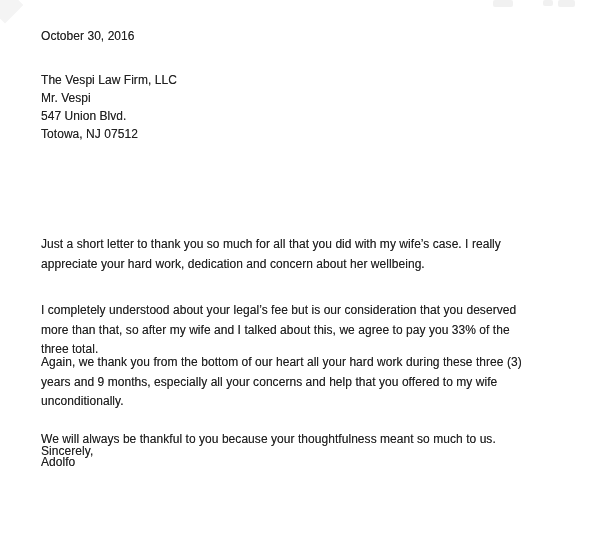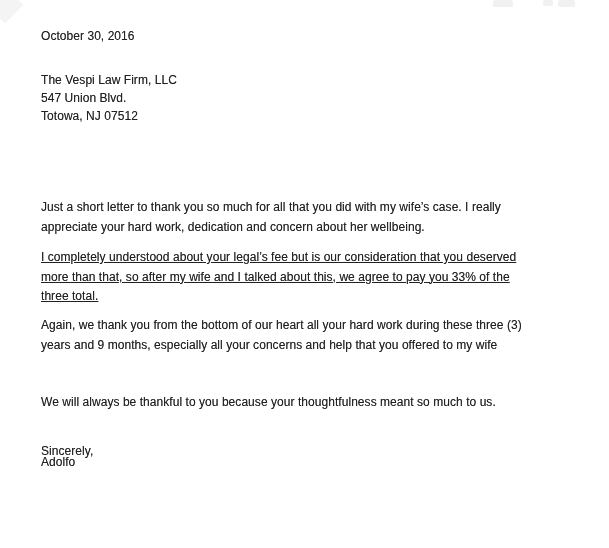--- a/index.html
+++ b/index.html
@@ -22,23 +22,23 @@
     font-size: 12px;
     line-height: 19px;
     letter-spacing: 0.05px;
     color: #212121;
     text-shadow: 0 0 0.5px rgba(45,45,45,0.55);
     white-space: nowrap;
   }
   .date        { top: 27px; }
   .recipient   { top: 71px; line-height: 18px; }
   .salutation  { top: 168px; }
-  .para        { line-height: 19.5px; }
+  .para        { line-height: 19.5px; margin-top: 37px; }
   .p1          { top: 198px; }
-  .p2          { top: 248px; text-decoration: underline; }
+  .p2          { top: 264px; }
   .p3          { top: 316px; }
   .p4          { top: 393px; }
   .closing     { top: 442px; }
   .signature   { top: 453px; }
 
   
   .artifact {
     position: absolute;
     background: #f1f1f1;
   }
@@ -59,39 +59,41 @@
 
   <div class="artifact a-corner"></div>
   <div class="artifact a1"></div>
   <div class="artifact a2"></div>
   <div class="artifact a3"></div>
 
   <div class="block date">October 30, 2016</div>
 
   <div class="block recipient">
     <div>The Vespi Law Firm, LLC</div>
+    <div>Mr. Vespi</div>
     <div>547 Union Blvd.</div>
     <div>Totowa, NJ 07512</div>
   </div>
 
 
   <div class="block para p1">
     <div class="line">Just a short letter to thank you so much for all that you did with my wife’s case. I really</div>
     <div class="line">appreciate your hard work, dedication and concern about her wellbeing.</div>
   </div>
 
   <div class="block para p2">
     <div class="line">I completely understood about your legal’s fee but is our consideration that you deserved</div>
     <div class="line">more than that, so after my wife and I talked about this, we agree to pay you 33% of the</div>
     <div class="line">three total.</div>
   </div>
 
   <div class="block para p3">
     <div class="line">Again, we thank you from the bottom of our heart all your hard work during these three (3)</div>
     <div class="line">years and 9 months, especially all your concerns and help that you offered to my wife</div>
+    <div class="line">unconditionally.</div>
   </div>
 
   <div class="block para p4">
     <div class="line">We will always be thankful to you because your thoughtfulness meant so much to us.</div>
   </div>
 
   <div class="block closing">Sincerely,</div>
 
   <div class="block signature">Adolfo</div>
 

